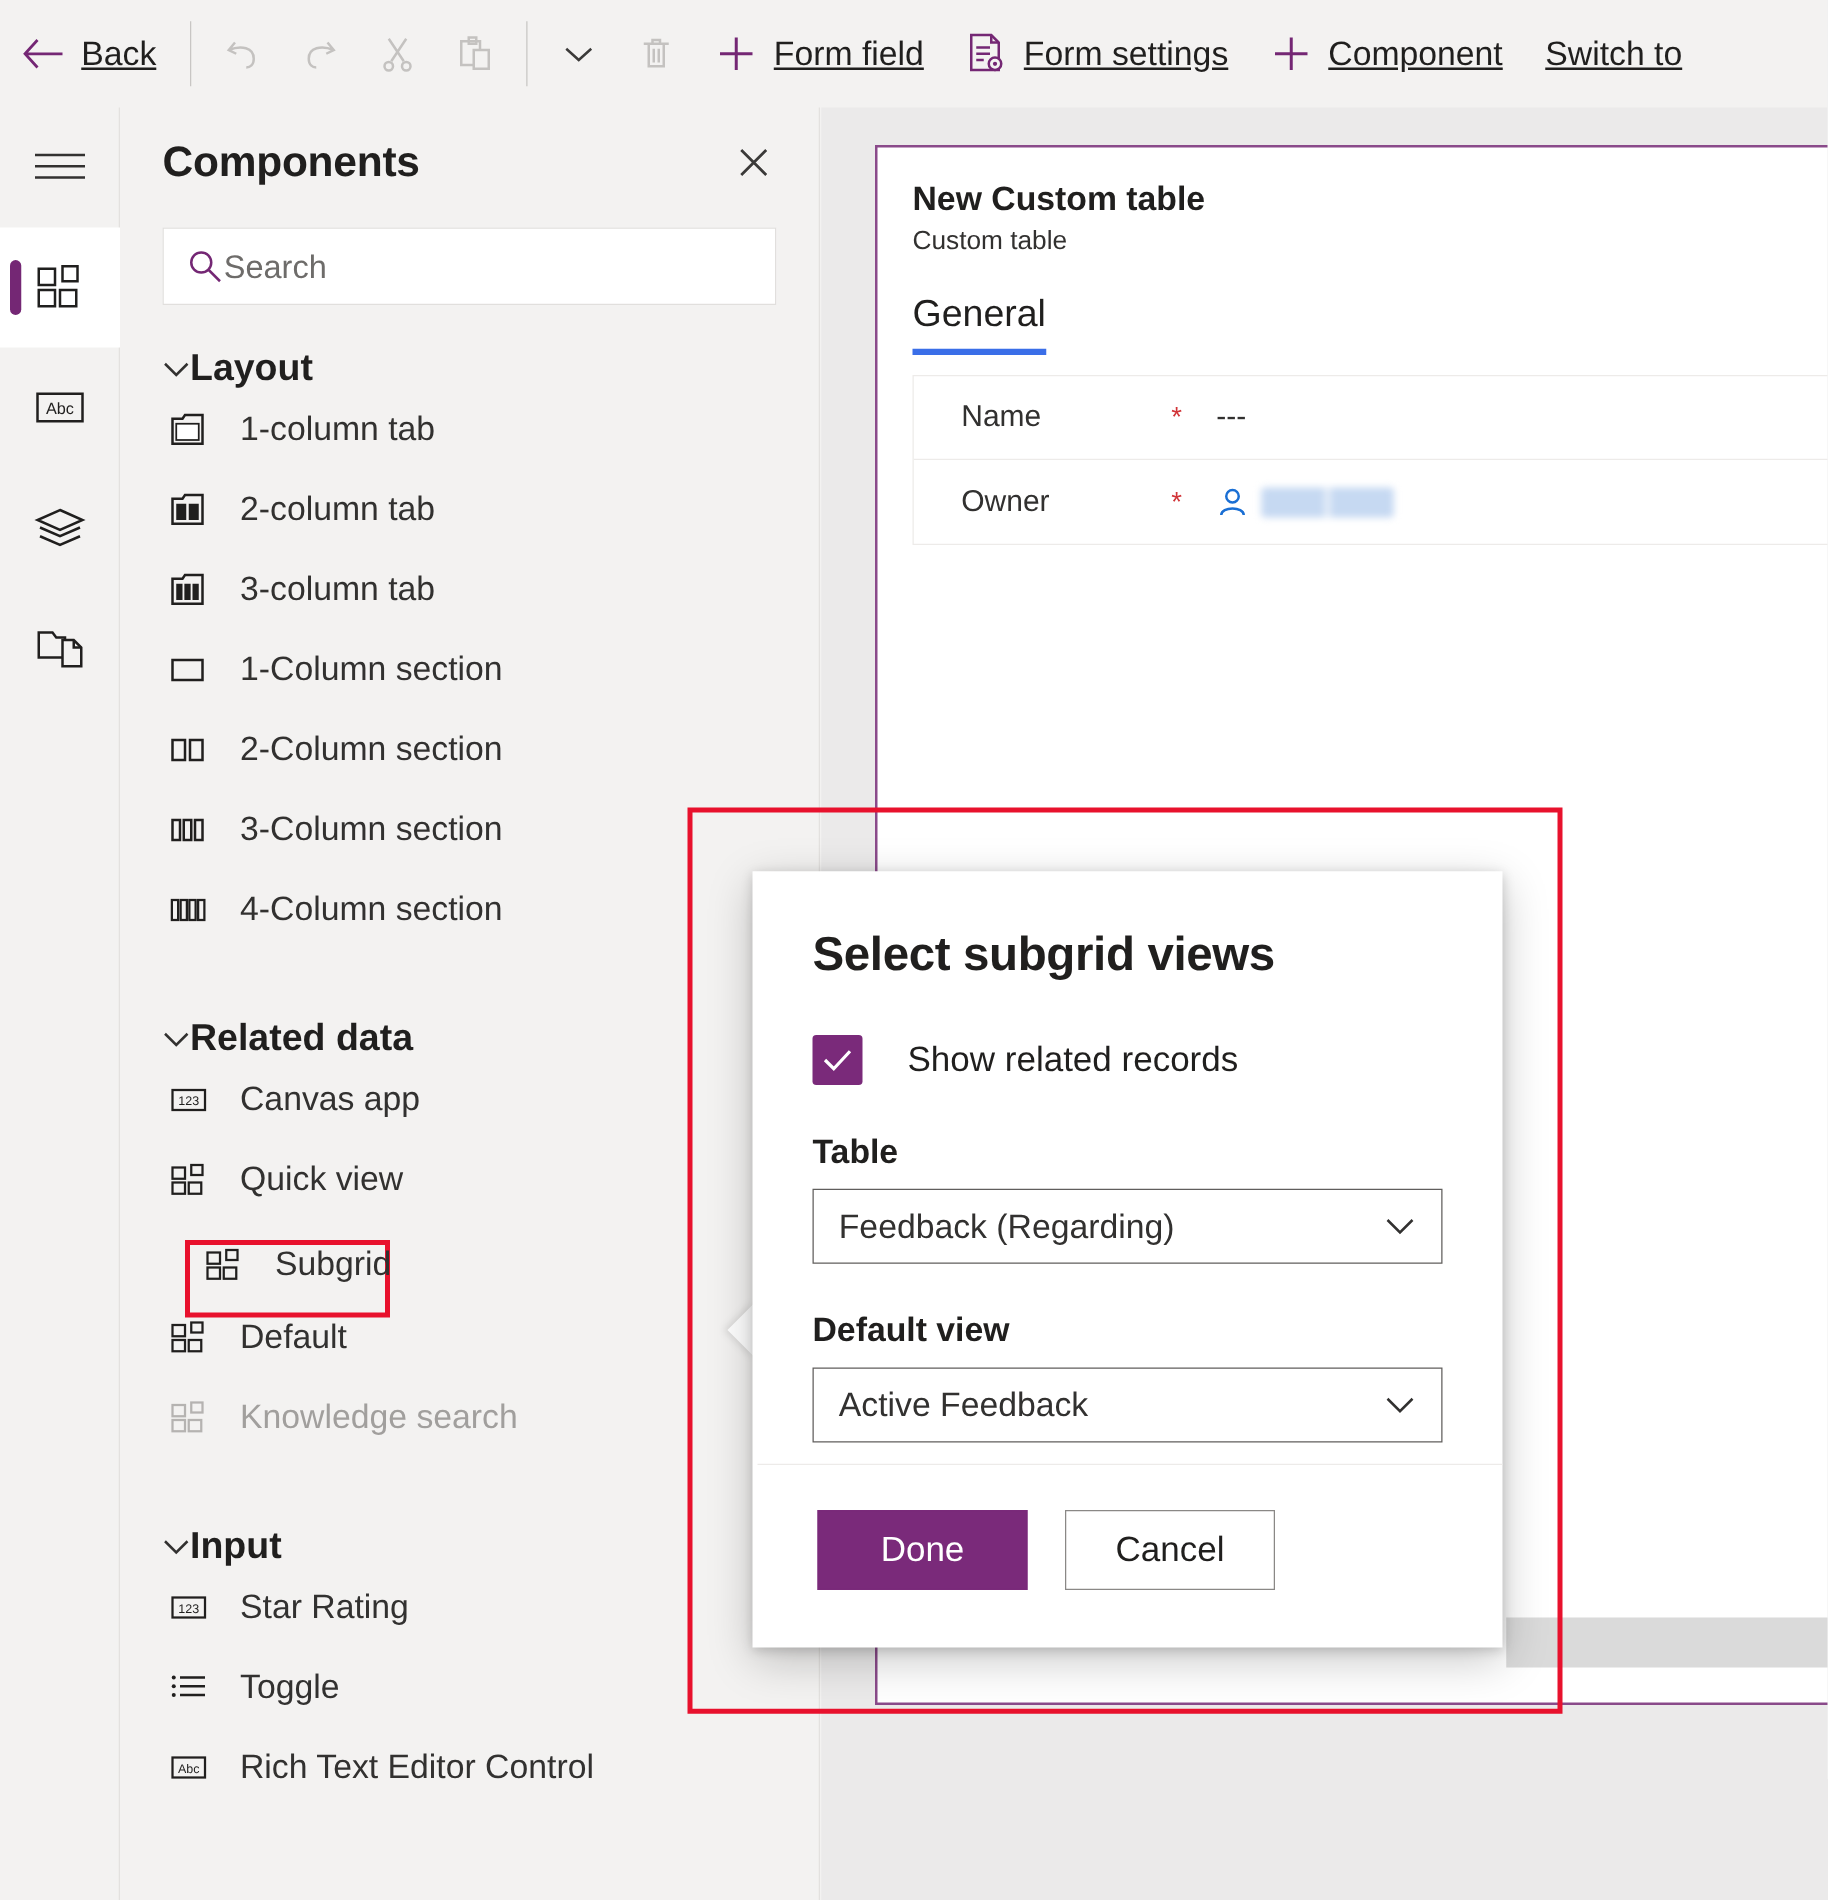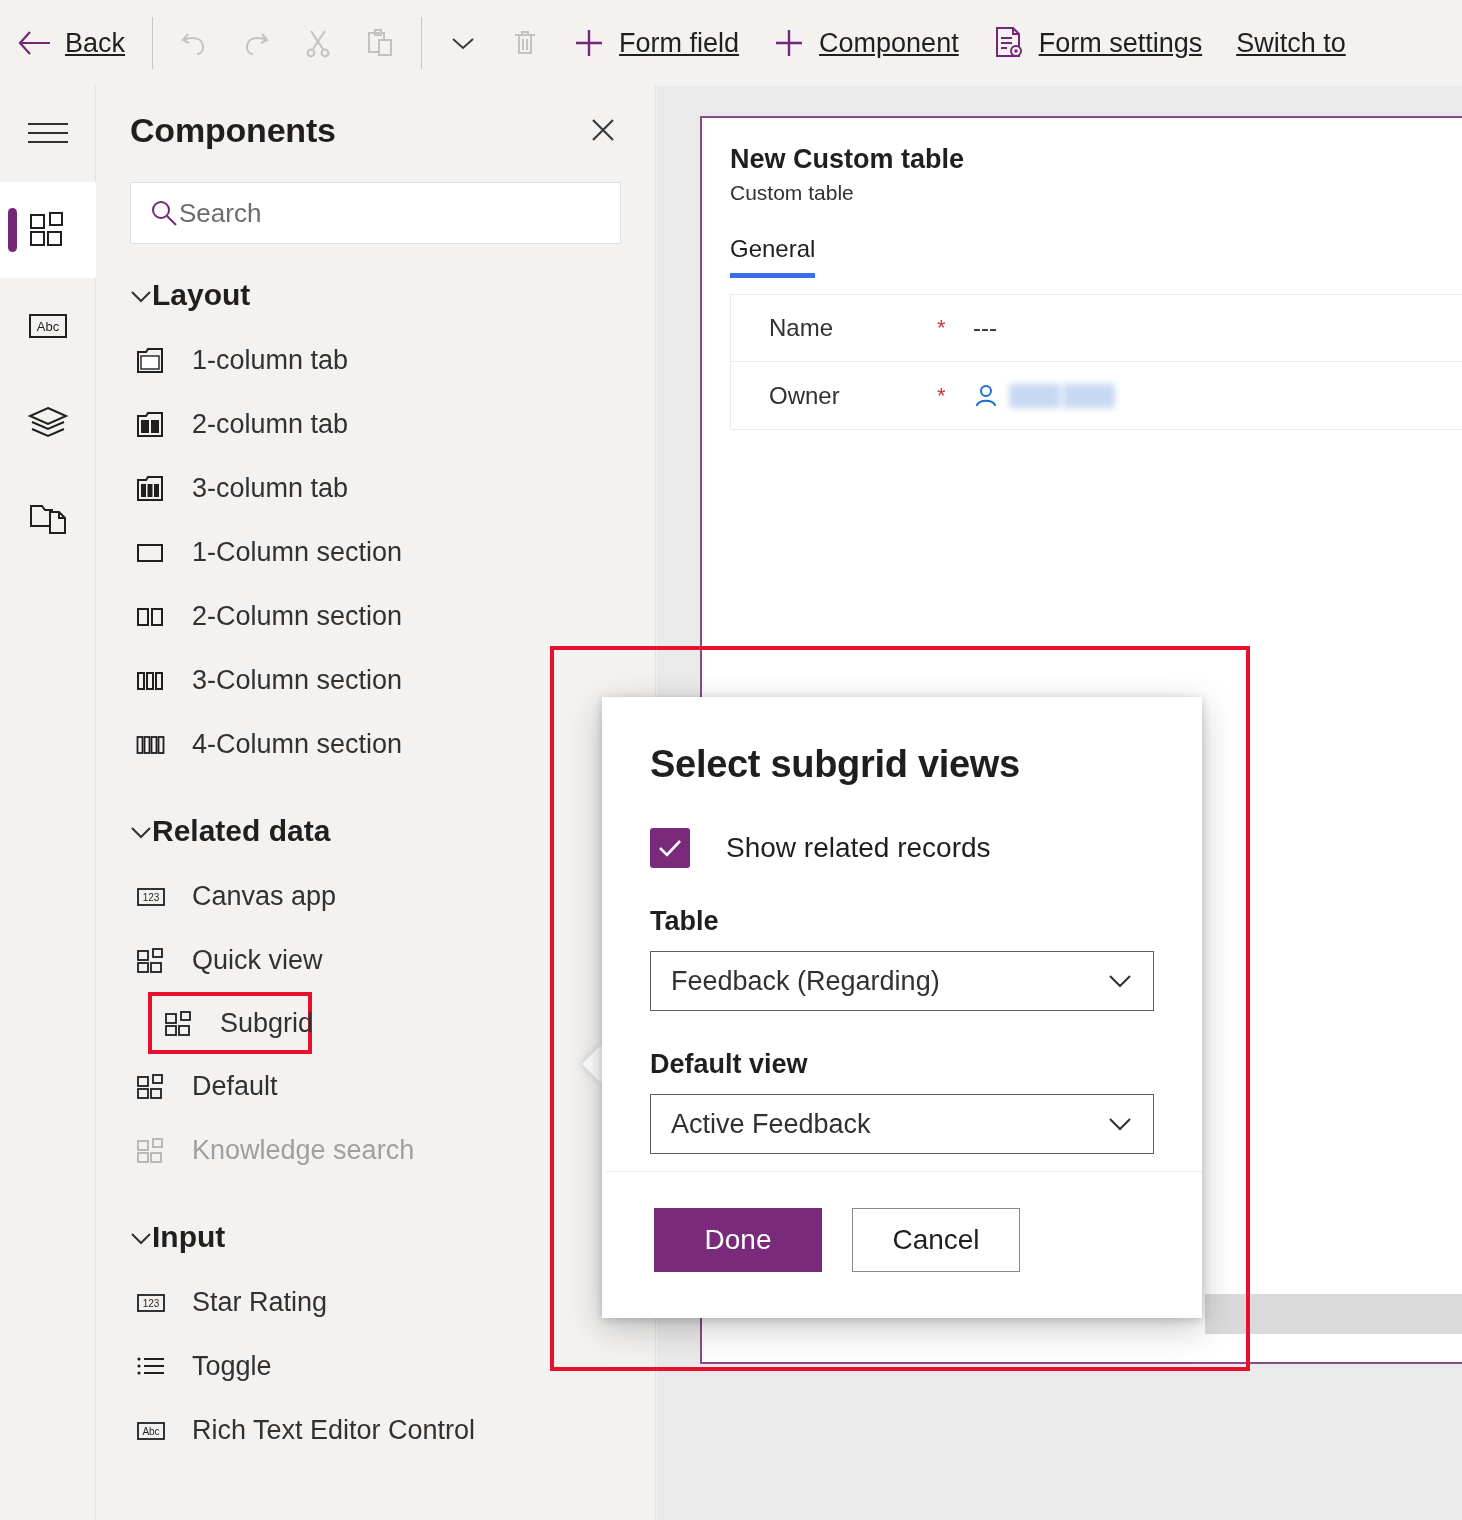--- a/index.html
+++ b/index.html
@@ -82,21 +82,21 @@
 
   .list { margin-top: 18px; padding-left: 34px; }
   .group-head {
     display: flex; align-items: center; 
     height: 66px; cursor: pointer;
   }
   .group-name { font-size: 30px; font-weight: 600; color: #201f1e; }
   .chev-d { width: 22px; height: 13px; position: relative; }
 
   .citem {
-    display: flex; align-items: center; gap: 22px;
+    display: flex; gap: 22px;
     height: 64px; cursor: pointer; padding-left: 6px;
     position: relative;
   }
   .citem-label { font-size: 27px; color: #323130; }
   .citem.dim .citem-label { color: #a19f9d; }
   .citem.marked {
     border: 4px solid #e8112d; width: 164px; height: 62px; margin-left: 18px;
     padding-left: 12px; box-sizing: border-box;
   }
   .grp-gap { height: 22px; }
@@ -110,21 +110,21 @@
   }
   .formcard {
     position: absolute; left: 43px; top: 30px; right: -40px; height: 1248px;
     background: #ffffff; border: 2px solid #8a4a8a;
   }
   .form-title { font-size: 27px; font-weight: 600; color: #201f1e; margin: 26px 0 0 28px; }
   .form-sub { font-size: 21px; color: #323130; margin: 6px 0 0 28px; }
   .form-tab {
     display: inline-block; margin: 30px 0 0 28px; cursor: pointer;
   }
-  .form-tab-label { font-size: 24px; color: #201f1e; }
+  .form-tab-label { font-size: 30px; color: #201f1e; }
   .form-tab-underline { height: 5px; background: #3a6ee8; margin-top: 10px; width: 100%; }
   .section {
     margin: 16px 0 0 28px; margin-right: 28px;
     border: 1px solid #edebe9;
   }
   .frow {
     display: flex; align-items: center; height: 67px;
     border-bottom: 1px solid #edebe9; padding-left: 38px;
   }
   .frow:last-child { border-bottom: 0; }
@@ -263,38 +263,38 @@
       <span class="ico">
         <svg width="32" height="32" viewBox="0 0 32 32">
             <path d="M16 3 V29 M3 16 H29" stroke="#742774" stroke-width="2.4"></path>
           </svg>
       </span>
       <span class="cmd-label">Form field</span>
     </div>
 
     <div class="cmd-btn">
       <span class="ico">
-        <svg width="32" height="32" viewBox="0 0 32 32">
-            <path d="M16 3 V29 M3 16 H29" stroke="#742774" stroke-width="2.4"></path>
-          </svg>
-      </span>
-      <span class="cmd-label">Component</span>
-    </div>
-
-    <div class="cmd-btn">
-      <span class="ico">
         <svg width="32" height="34" viewBox="0 0 32 34">
           <path d="M4 2 H20 L26 8 V30 H4 Z" stroke="#742774" stroke-width="2" fill="none"></path>
           <path d="M20 2 V8 H26" stroke="#742774" stroke-width="2" fill="none"></path>
           <path d="M8 12 H19 M8 17 H19 M8 22 H14" stroke="#742774" stroke-width="2"></path>
           <circle cx="23" cy="25" r="5" stroke="#742774" stroke-width="2" fill="#f3f2f1"></circle>
           <circle cx="23" cy="25" r="1.7" fill="#742774"></circle>
         </svg>
       </span>
       <span class="cmd-label">Form settings</span>
+    </div>
+
+    <div class="cmd-btn">
+      <span class="ico">
+        <svg width="32" height="32" viewBox="0 0 32 32">
+            <path d="M16 3 V29 M3 16 H29" stroke="#742774" stroke-width="2.4"></path>
+          </svg>
+      </span>
+      <span class="cmd-label">Component</span>
     </div>
 
     <div class="cmd-btn">
       <span class="cmd-label">Switch to</span>
     </div>
   </div>
 
   <div class="rail">
 
     <div class="rail-item">

